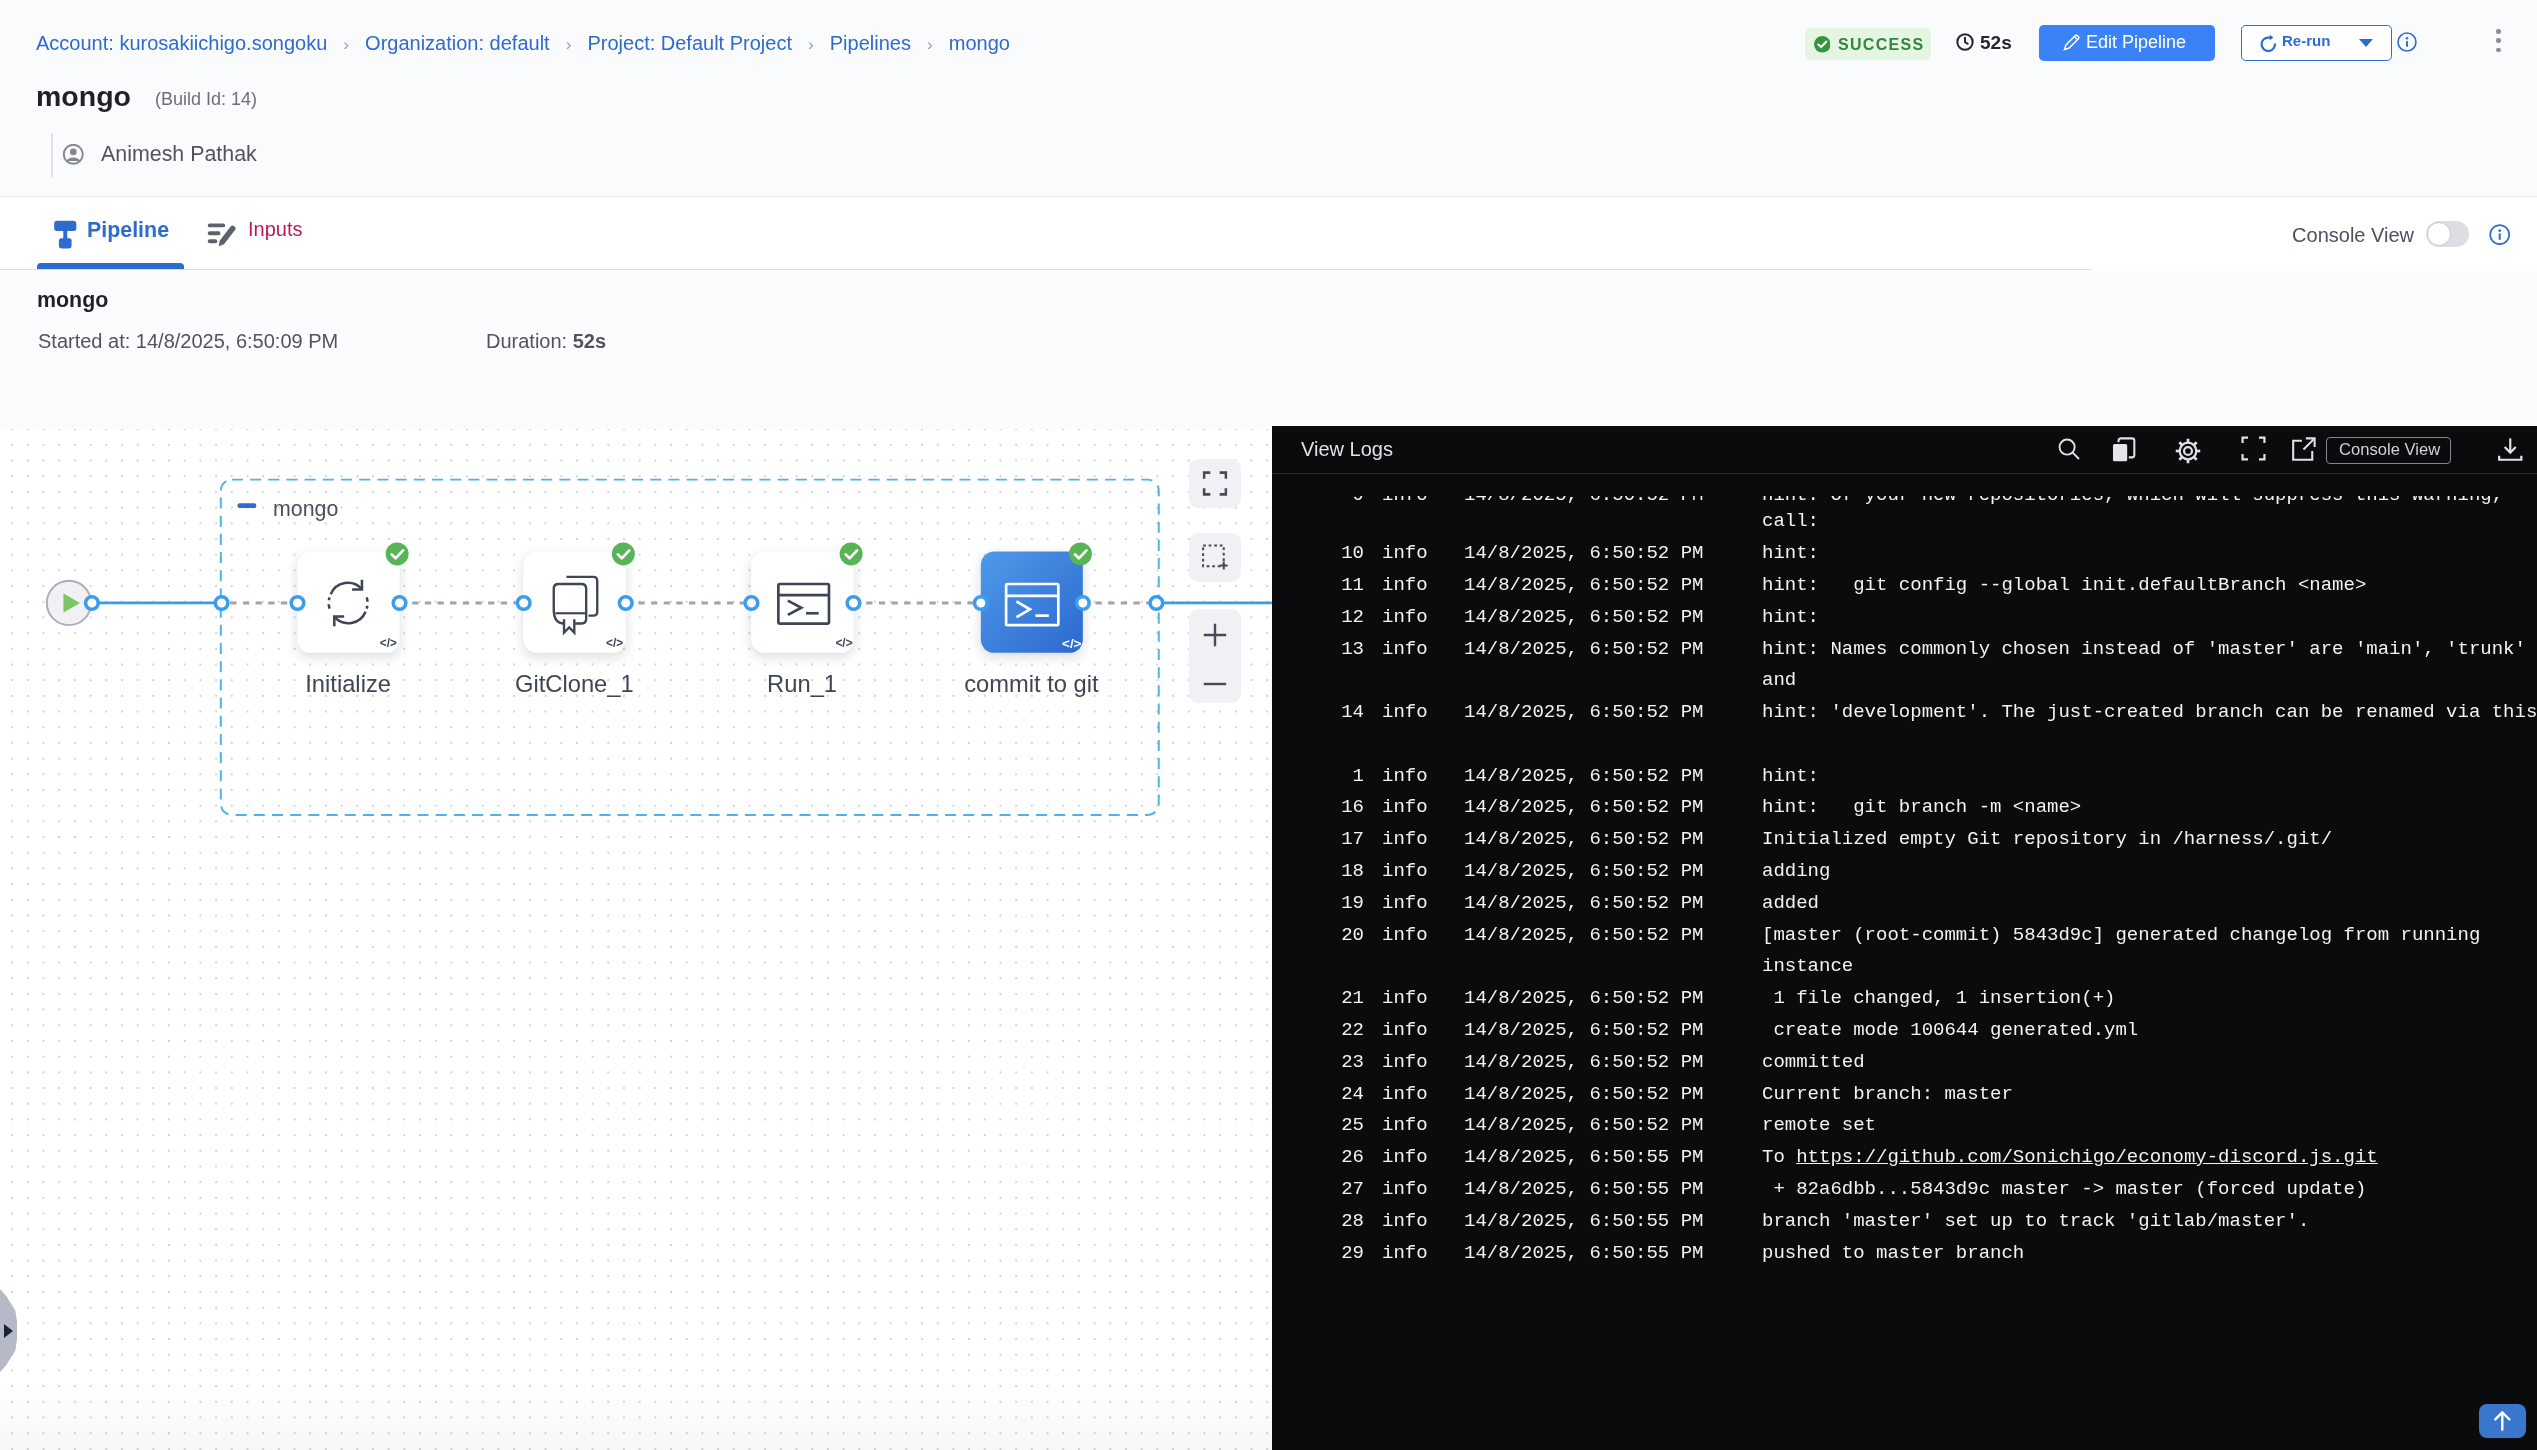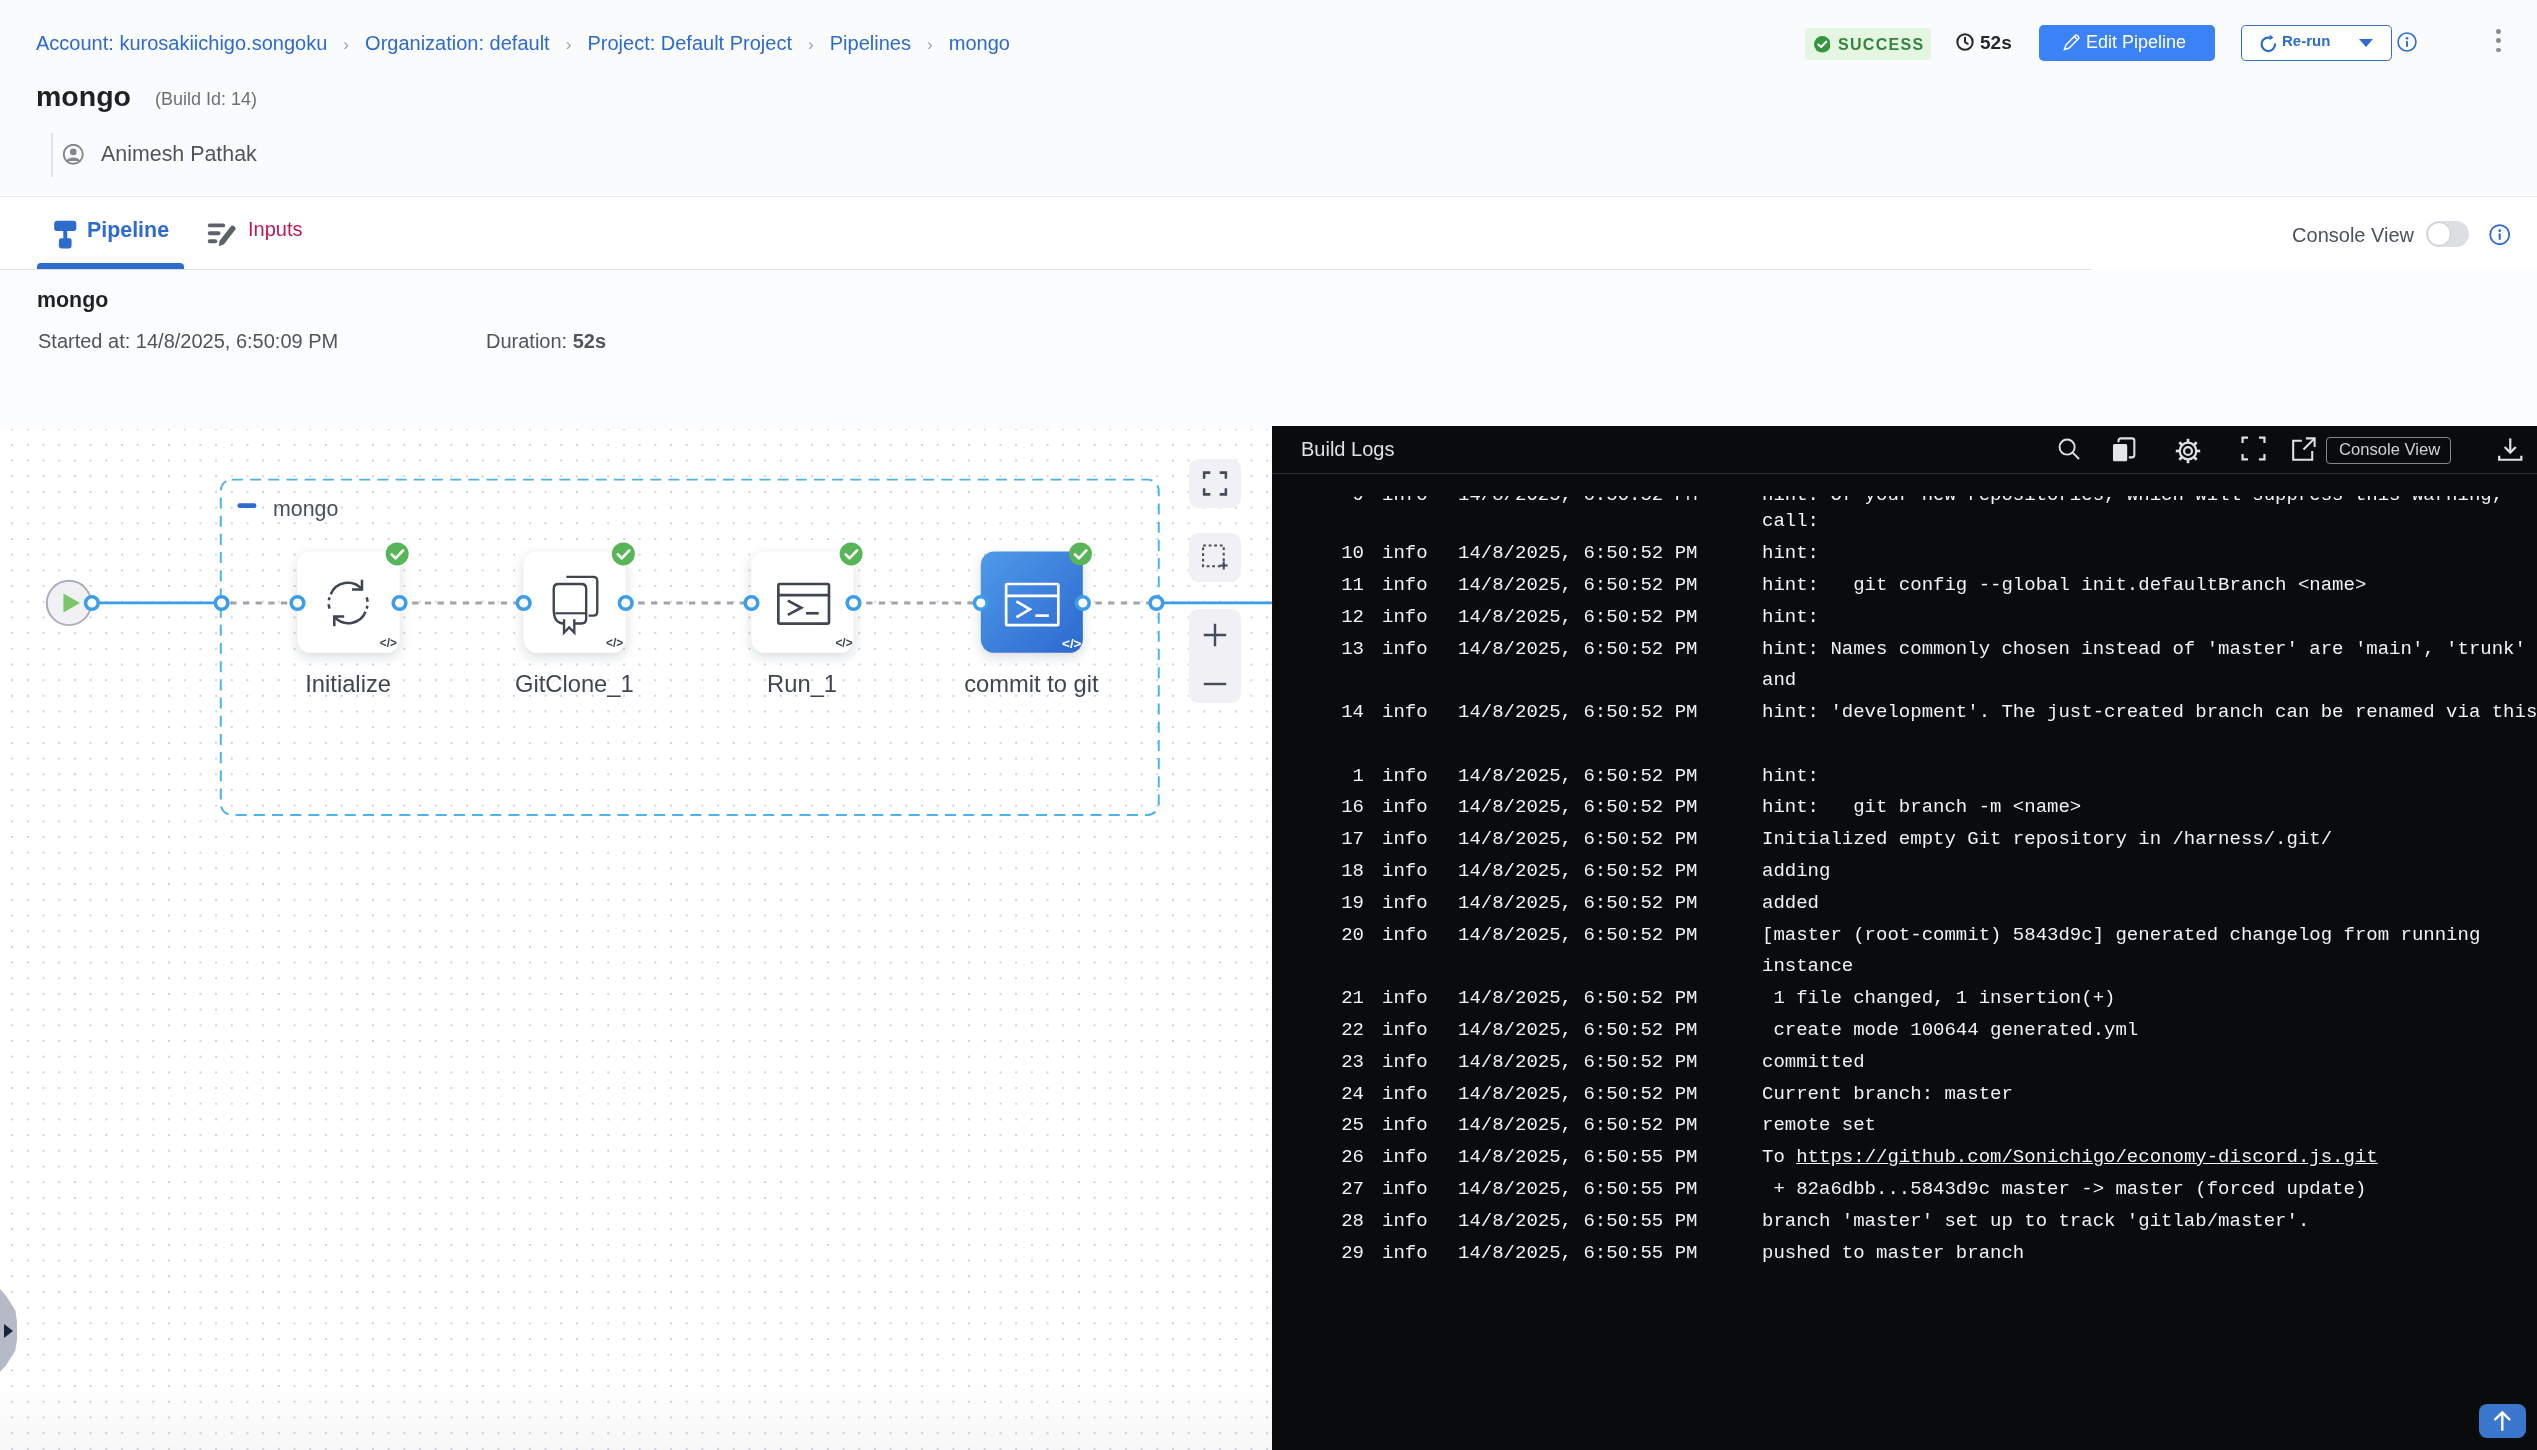--- a/index.html
+++ b/index.html
@@ -64,21 +64,21 @@
 #logs { position:absolute; left:1272px; top:426px; width:1266px; height:1024px; background:#0a0b0d; }
 #loghead { position:absolute; left:0; top:0; width:1266px; height:48px; border-bottom:1.6px solid #292b2f; }
 #loghead .title { position:absolute; left:29px; top:12px; font-size:20px; color:#dfe1e4; }
 .hico { position:absolute; top:10.3px; }
 #cvbtn { position:absolute; left:1054px; top:11px; width:125px; height:27px; border:1.6px solid #85888e; border-radius:4px; }
 #cvbtn span { position:absolute; left:12px; top:2.4px; font-size:16.6px; color:#cfd2d6; }
 #logbody { position:absolute; left:0; top:70px; width:1266px; height:954px; overflow:hidden; font-family:"Liberation Mono", monospace; font-size:19px; color:#f2f3f5;margin-left:28px; }
 .lr { position:absolute; left:0; width:1266px; height:32px; white-space:pre; }
 .lr .n { position:absolute; left:24px; width:40px; text-align:right; }
 .lr .i { position:absolute; left:82px; }
-.lr .t { position:absolute; left:158px; }
+.lr .t { position:absolute; left:164px; }
 .lr .m { position:absolute; left:462px; }
 #scrolltop { position:absolute; left:1207px; top:978px; width:47px; height:34px; background:#3a76cc; border-radius:8px; }
 #scrolltop svg { position:absolute; left:13.4px; top:6.3px; }
 </style>
 </head>
 <body>
 <div id="page">
   <div id="band">
     <div id="crumbs">Account: kurosakiichigo.songoku<span class="sep">›</span>Organization: default<span class="sep">›</span>Project: Default Project<span class="sep">›</span>Pipelines<span class="sep">›</span>mongo</div>
     <div id="title">mongo</div>
@@ -285,21 +285,21 @@
           <path d="M15 1 V29 M1 15 H29"></path>
         </svg>
       <svg width="24" height="24" viewBox="0 0 30 30" style="top:63px" stroke="#454b59" stroke-width="3">
           <path d="M1 15 H29"></path>
         </svg>
     </div>
     <div id="sidetoggle"></div>
   </div>
   <div id="logs">
     <div id="loghead">
-      <span class="title">Build Logs</span>
+      <span class="title">View Logs</span>
       <div class="hico" style="left:784px"><svg width="27" height="27" viewBox="0 0 34 34" fill="none" stroke="#dfe1e4" stroke-width="2.4">
             <circle cx="14" cy="14" r="9.5"></circle>
             <path d="M21 21 L29 29"></path>
           </svg></div>
       <div class="hico" style="left:837px"><svg width="28.5" height="28.5" viewBox="0 0 36 36">
             <rect x="12" y="3" width="20" height="24" rx="3" fill="none" stroke="#dfe1e4" stroke-width="2.6"></rect>
             <rect x="4" y="9" width="20" height="24" rx="3" fill="#e3e5e8" stroke="#0a0b0d" stroke-width="2"></rect>
           </svg></div>
       <div class="hico" style="left:901px"><svg width="30" height="30" viewBox="0 0 38 38" fill="none" stroke="#dfe1e4">
             <circle cx="19" cy="19" r="5" stroke-width="2.8"></circle>

